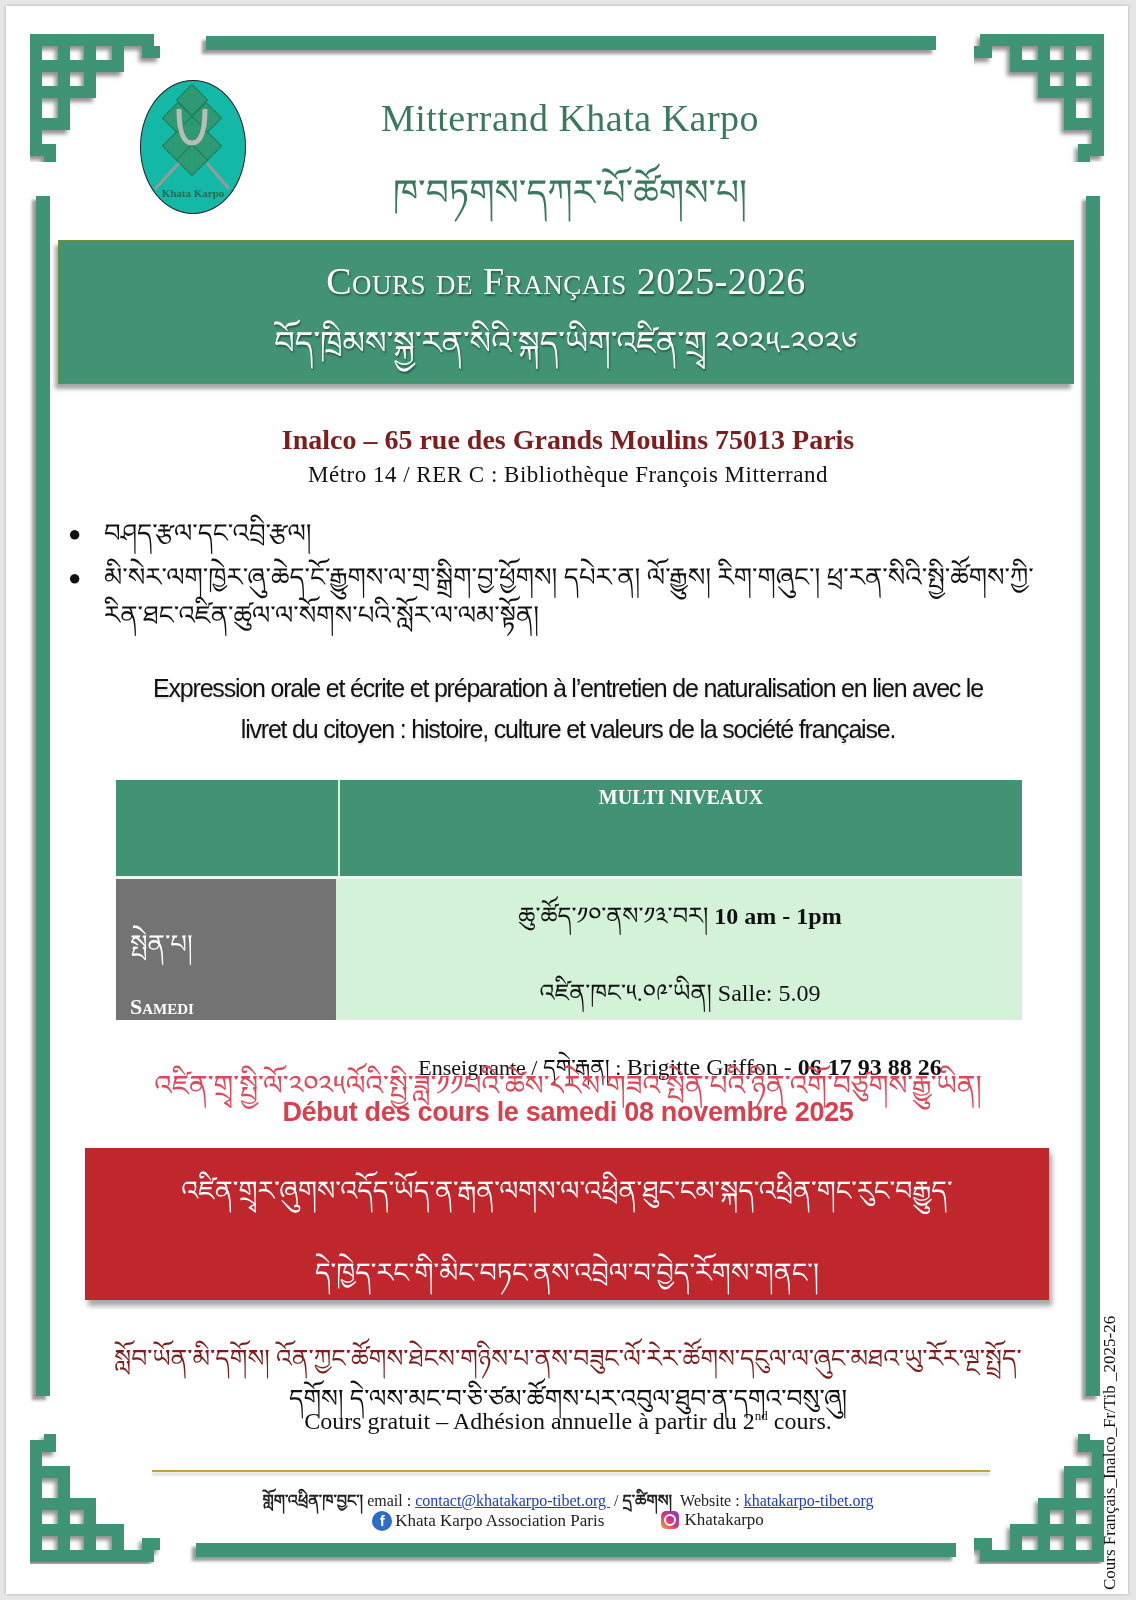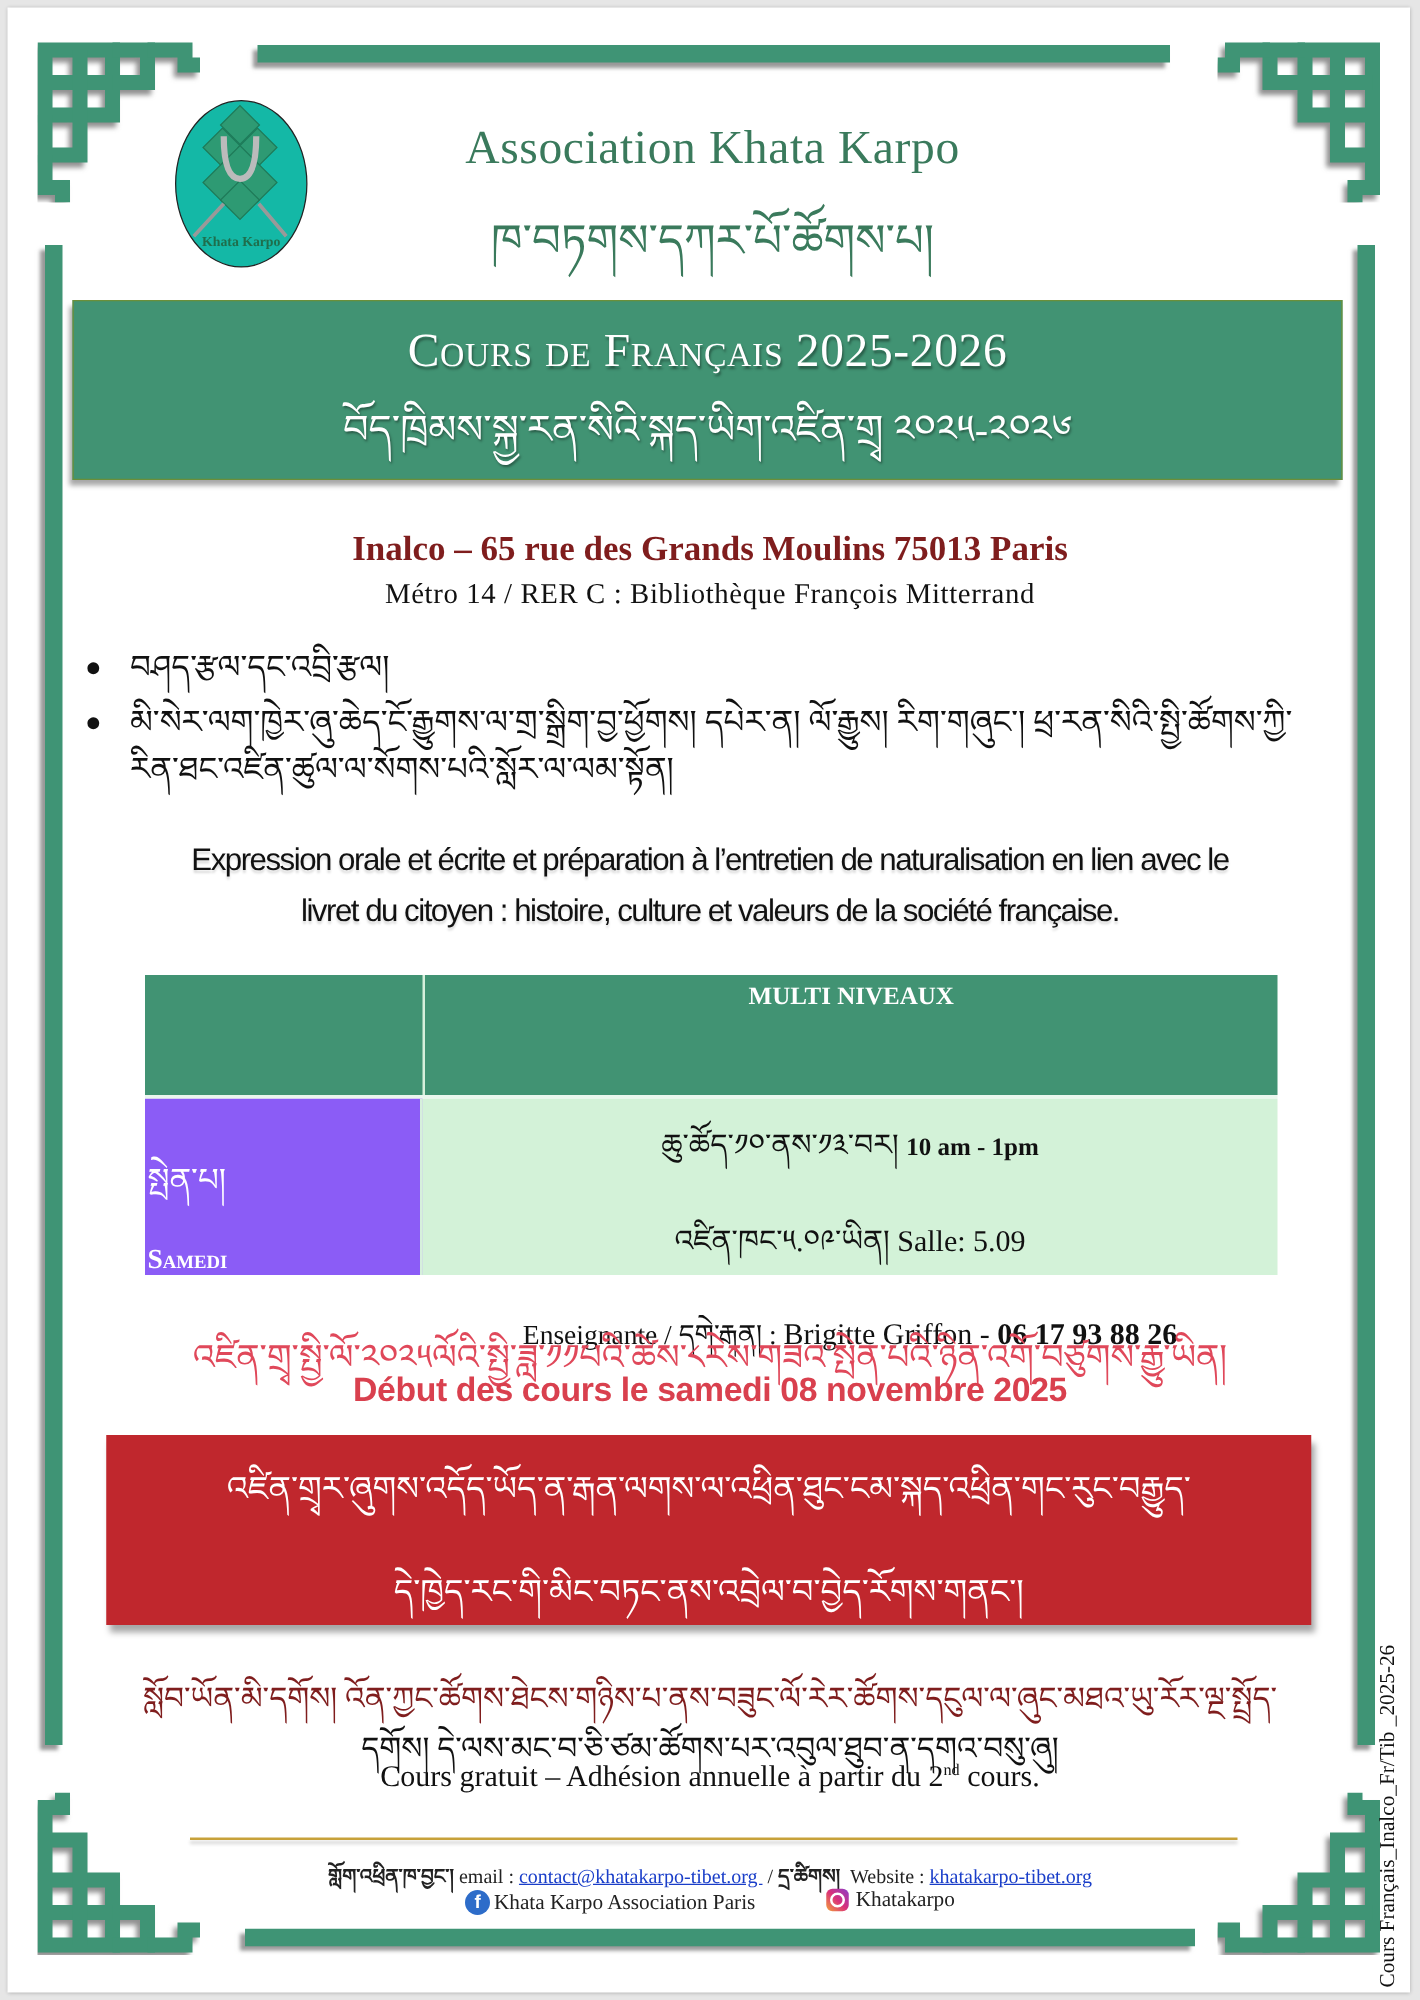--- a/index.html
+++ b/index.html
@@ -20,26 +20,26 @@
   .bullet .dot { width:36px; flex:none; font-size:22px; }
   .desc { position:absolute; left:70px; top:668px; width:996px; text-align:center; font-family:"Liberation Sans", sans-serif; font-size:25px; color:#111; letter-spacing:-1.2px; line-height:41px; text-shadow:0 2px 2px rgba(0,0,0,0.15); }
   .schedule { position:absolute; left:116px; top:780px; width:906px; height:240px; }
   .sch-head { display:flex; height:96px; background:#419373; }
   .sch-head .left { width:222px; border-right:2px solid #d6f0dc; }
   .sch-head .right { flex:1; text-align:center; color:#fff; }
   .sch-head .tib { font-size:30px; margin-top:8px; }
   .sch-head .multi { font-size:20px; font-weight:bold; margin-top:6px; }
   .sch-divider { height:3px; background:#eaf7ee; }
   .sch-body { display:flex; height:141px; }
-  .sch-body .left { width:222px; background:#8b5cf6; color:#fff; padding-left:2px; box-sizing:border-box; padding-top:36px; border-right:2px solid #d6f0dc; }
+  .sch-body .left { width:222px; background:#737373; color:#fff; padding-left:14px; box-sizing:border-box; padding-top:36px; border-right:2px solid #d6f0dc; }
   .sch-body .left .tib { font-size:26px; }
   .sch-body .left .day { font-size:22px; font-weight:bold; font-variant:small-caps; margin-top:6px; }
   .sch-body .right { flex:1; background:#d3f2d8; text-align:center; color:#111; }
   .sch-row1 { margin-top:10px; font-size:24px; }
-  .sch-row1 b { font-size:20px; }
+  .sch-row1 b { font-size:24px; }
   .sch-row2 { margin-top:10px; font-size:24px; }
   .sch-row3 { margin-top:10px; font-size:22px; }
   .sch-row3 .phone { font-size:24px; font-weight:bold; }
   .start-tib { position:absolute; left:0; width:1136px; top:1054px; text-align:center; font-size:28px; color:#e0485a; }
   .start-fr { position:absolute; left:0; width:1136px; top:1097px; text-align:center; font-size:27px; font-weight:bold; color:#d9404e; font-family:"Liberation Sans", sans-serif; letter-spacing:-0.3px; }
   .inscr { position:absolute; left:85px; top:1148px; width:964px; height:152px; background:#c0272d; box-shadow:3px 6px 5px rgba(0,0,0,0.35); text-align:center; color:#fff; }
   .inscr .tib1 { margin-top:12px; font-size:27px; }
   .inscr .tib2 { margin-top:6px; font-size:27px; }
   .inscr .fr { margin-top:8px; font-size:22px; font-variant:small-caps; letter-spacing:0.5px; }
   .gratuit-tib1 { position:absolute; left:0; width:1136px; top:1330px; text-align:center; font-size:25px; color:#7f1d1d; }
@@ -123,21 +123,21 @@
       <rect x="26" y="54" width="22" height="22" transform="rotate(45 37 65)"></rect>
       <rect x="54" y="54" width="22" height="22" transform="rotate(45 65 65)"></rect>
       <rect x="40" y="68" width="22" height="22" transform="rotate(45 51 79)"></rect>
     </g>
     <path d="M38 28 Q38 62 51 62 Q64 62 64 28" fill="none" stroke="#bbb" stroke-width="5"></path>
     <path d="M14 108 L38 82 M88 108 L66 82" stroke="#999" stroke-width="3"></path>
     <text x="52" y="116" text-anchor="middle" font-size="11" fill="#1f6e4c" font-family="Liberation Serif, serif" font-weight="bold">Khata Karpo</text>
   </svg>
 </div>
 
-<div class="assoc-title">Association Khata Karpo</div>
+<div class="assoc-title">Mitterrand Khata Karpo</div>
 <div class="assoc-tib">ཁ་བཏགས་དཀར་པོ་ཚོགས་པ།</div>
 
 <div class="banner">
   <div class="banner-title">Cours de Français 2025-2026</div>
   <div class="banner-tib">བོད་ཁྲིམས་སྐྱ་རན་སིའི་སྐད་ཡིག་འཛིན་གྲྭ ༢༠༢༥-༢༠༢༦</div>
 </div>
 
 <div class="address">Inalco – 65 rue des Grands Moulins 75013 Paris</div>
 <div class="metro">Métro 14 / RER C : Bibliothèque François Mitterrand</div>
 

